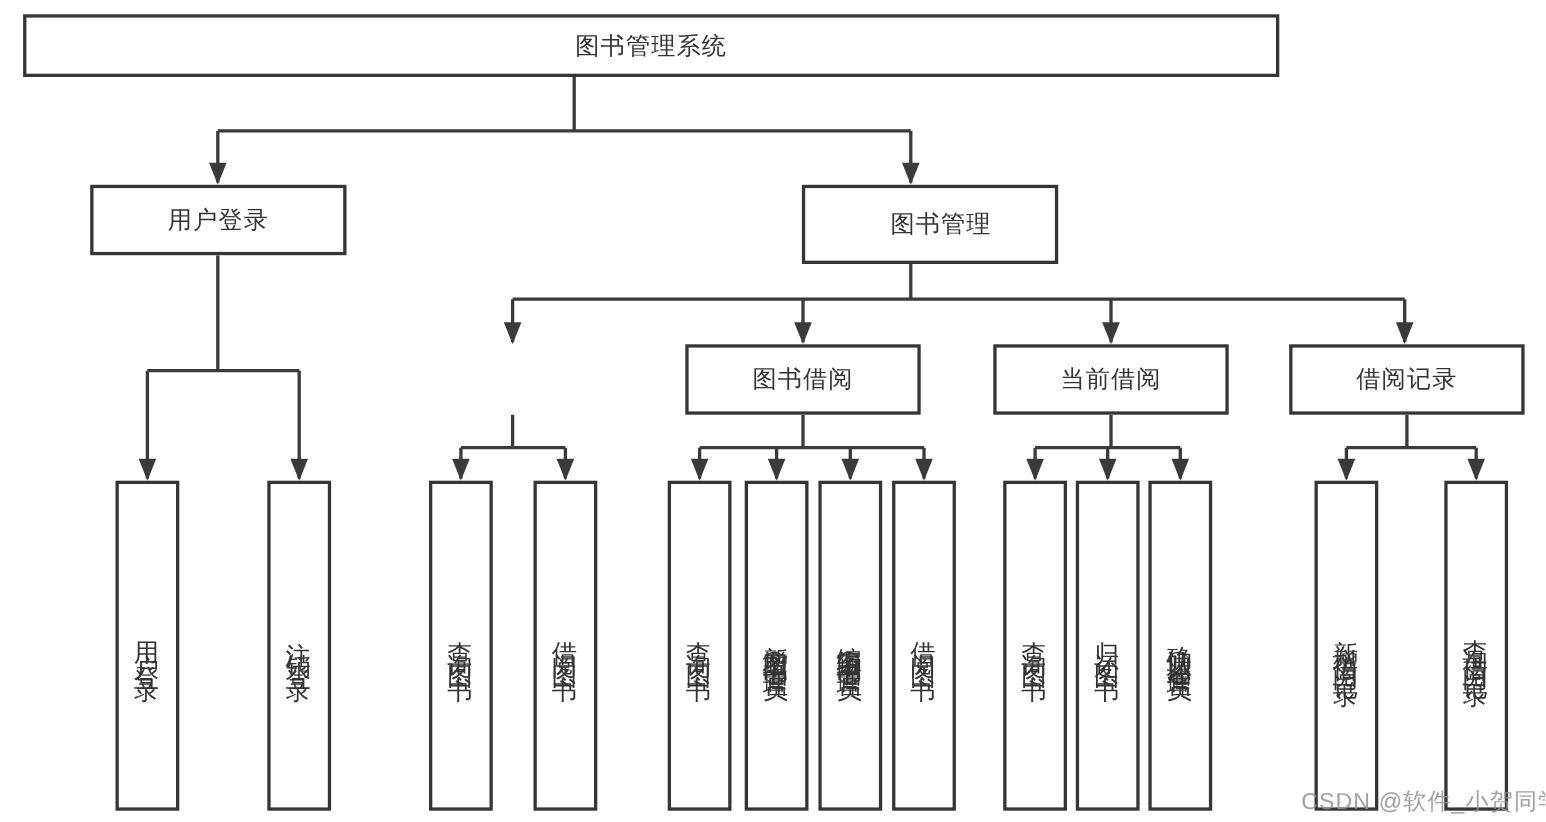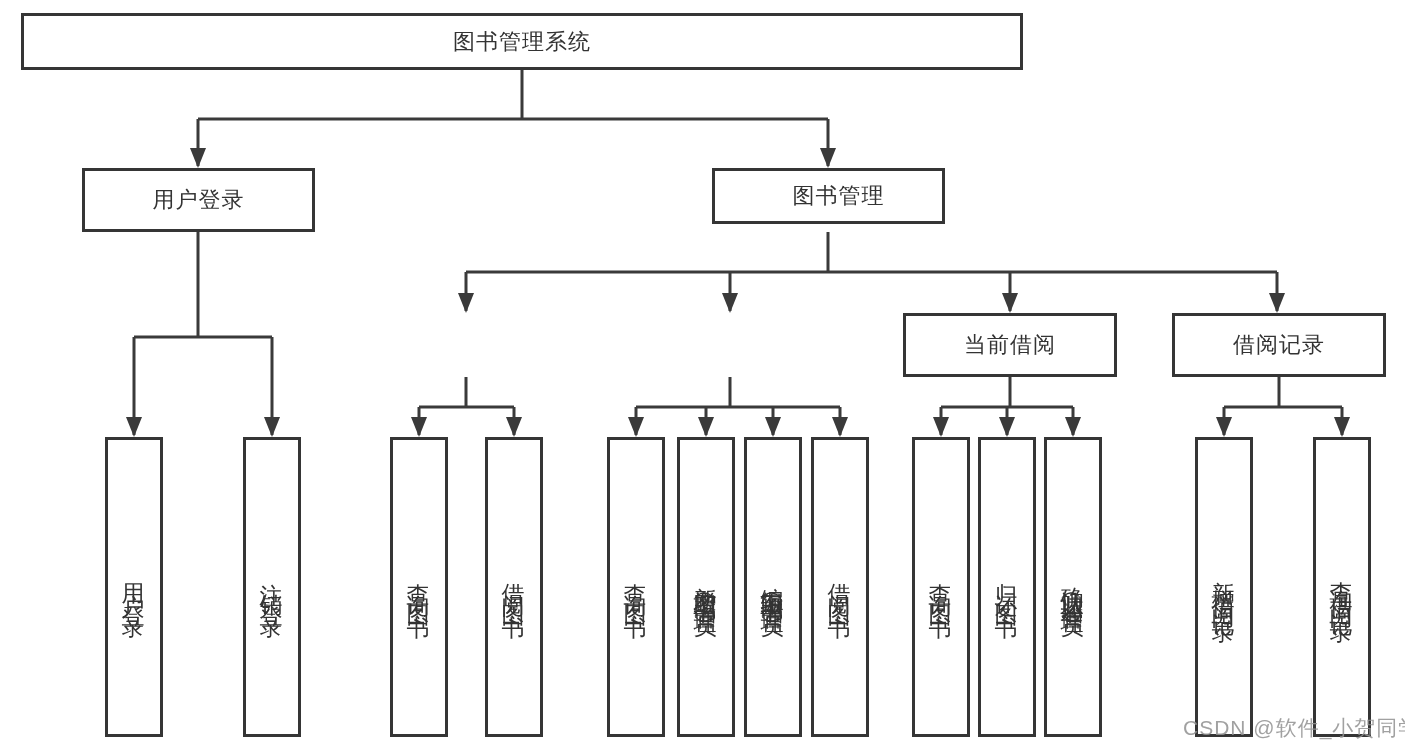--- a/index.html
+++ b/index.html
@@ -97,31 +97,34 @@
       <polygon points="765,417 781,417 773,437"></polygon>
       <polygon points="832,417 848,417 840,437"></polygon>
       <polygon points="933,417 949,417 941,437"></polygon>
       <polygon points="999,417 1015,417 1007,437"></polygon>
       <polygon points="1065,417 1081,417 1073,437"></polygon>
       <polygon points="1216,417 1232,417 1224,437"></polygon>
       <polygon points="1334,417 1350,417 1342,437"></polygon>
     </g>
   </svg>
 
-  <div class="box" style="left:21px; top:13px; width:1002px; height:57px;">
+  <div class="box" style="left:21px; top:13px; width:1142px; height:57px;">
     <span>图书管理系统</span>
   </div>
 
   <div class="box" style="left:82px; top:168px; width:233px; height:64px;">
     <span>用户登录</span>
   </div>
-  <div class="box" style="left:712px; top:168px; width:233px; height:56px;padding-left:20px;">
+  <div class="box" style="left:729px; top:168px; width:233px; height:72px;padding-left:20px;">
     <span>图书管理</span>
   </div>
 
+  <div class="box" style="left:623px; top:313px; width:214px; height:64px;">
+    <span>图书借阅</span>
+  </div>
   <div class="box" style="left:903px; top:313px; width:214px; height:64px;">
     <span>当前借阅</span>
   </div>
   <div class="box" style="left:1172px; top:313px; width:214px; height:64px;">
     <span>借阅记录</span>
   </div>
 
   <div class="vbox" style="left:105px; top:437px; width:58px; height:300px;">
     <span class="vlabel ls-wide">用户登录</span>
   </div>

